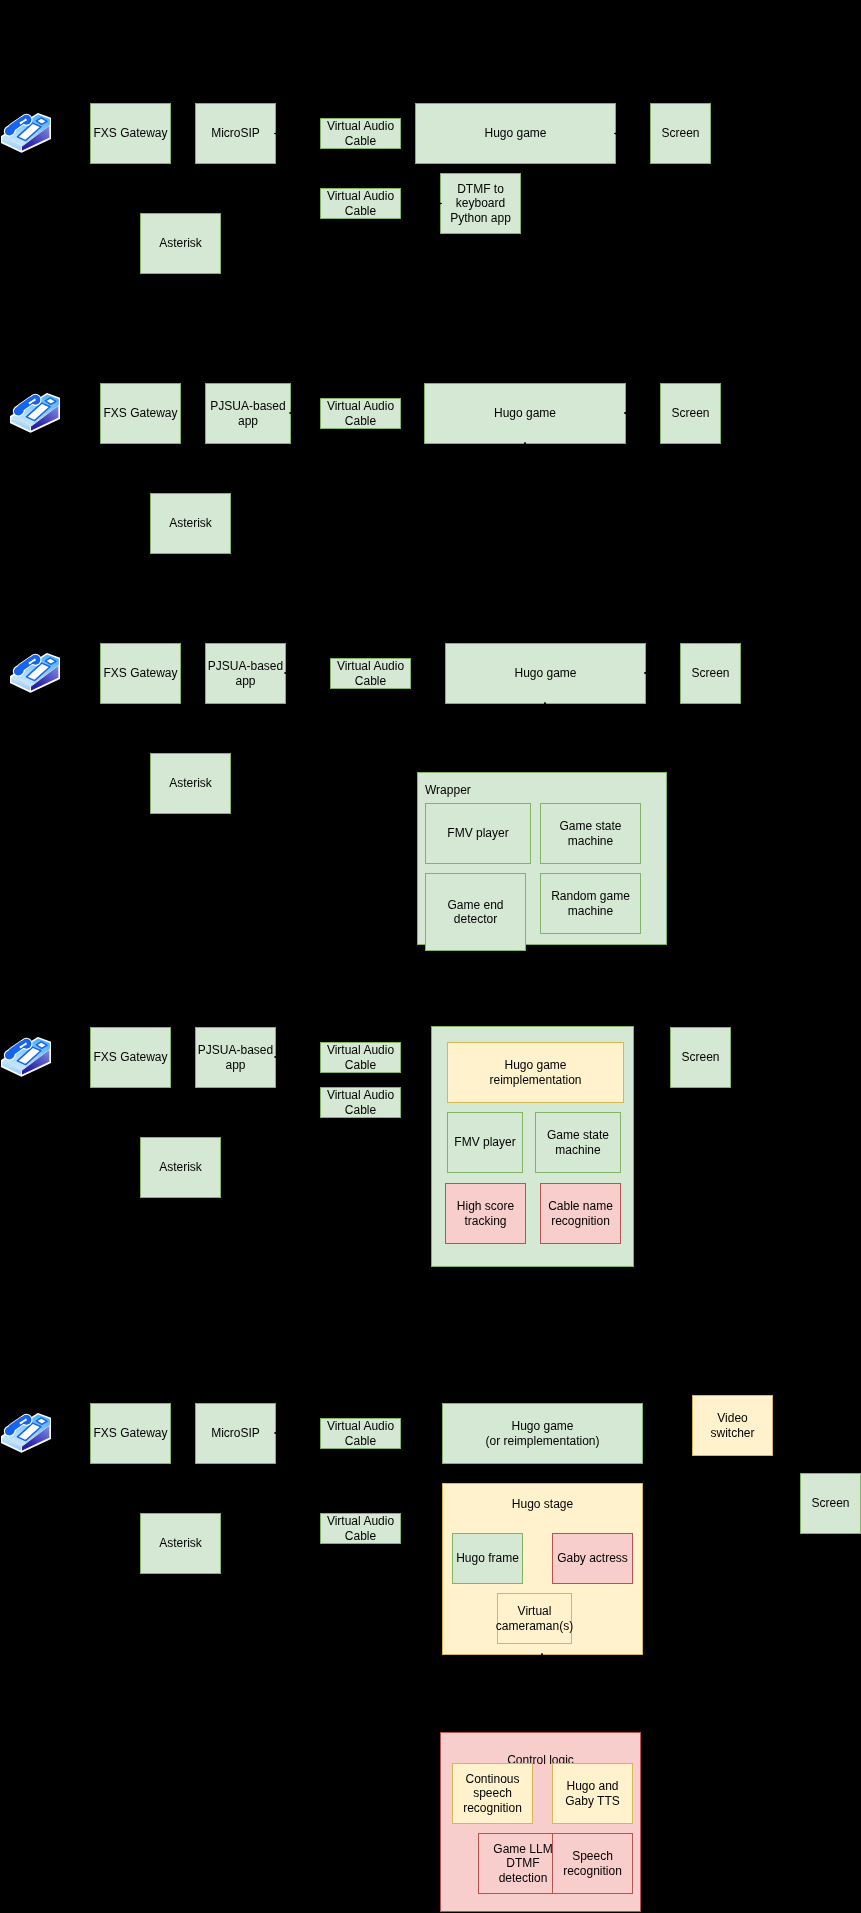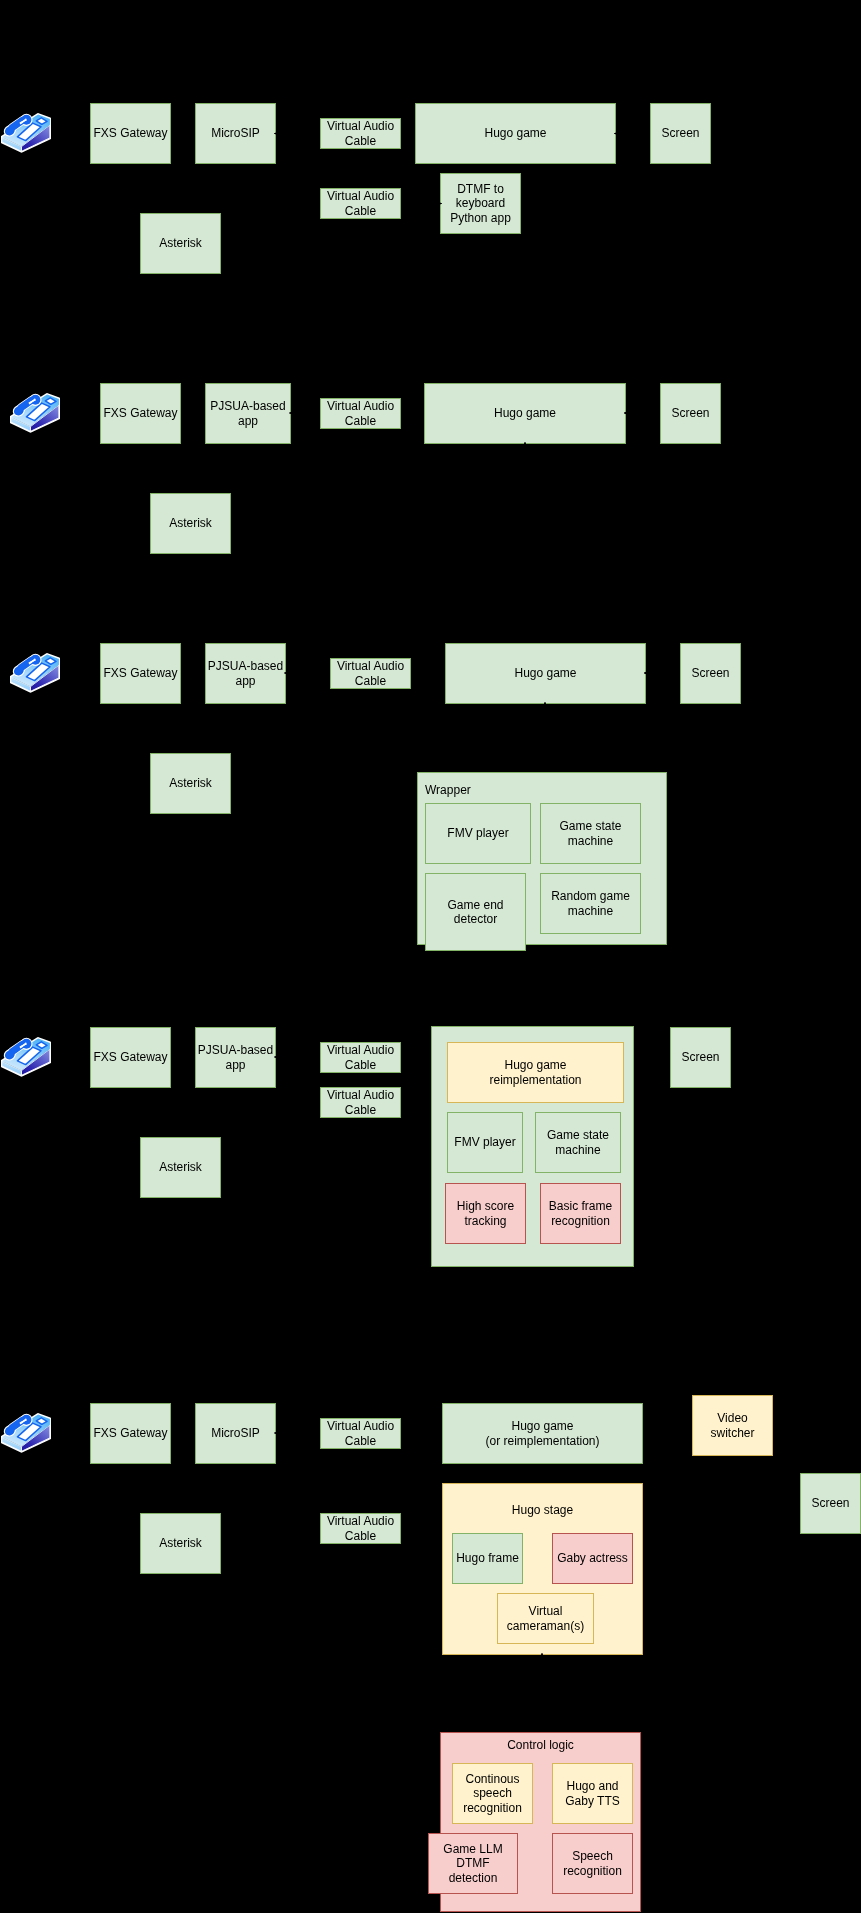--- a/index.html
+++ b/index.html
@@ -202,21 +202,21 @@
 </div>
 <div class="node green-light" style="left:535px;top:1112px;width:86px;height:61px">
 <span class="lbl" style="">Game state
 machine</span>
 </div>
 <div class="node red" style="left:445px;top:1183px;width:81px;height:61px">
 <span class="lbl" style="">High score
 tracking</span>
 </div>
 <div class="node red" style="left:540px;top:1183px;width:81px;height:61px">
-<span class="lbl" style="">Basic frame
+<span class="lbl" style="">Cable name
 recognition</span>
 </div>
 </div>
 <div>
 <svg class="icon" style="left:1px;top:1412px" width="50" height="41" viewBox="0 0 50 41">
         <use href="#telephone-icon-symbol"></use>
       </svg>
 <div class="node green" style="left:90px;top:1403px;width:81px;height:61px">
 <span class="lbl" style="">FXS Gateway</span>
 </div>
@@ -239,45 +239,45 @@
 Cable</span>
 </div>
 <div class="node yellow" style="left:692px;top:1395px;width:81px;height:61px">
 <span class="lbl" style="">Video
 switcher</span>
 </div>
 <div class="node green" style="left:800px;top:1473px;width:61px;height:61px">
 <span class="lbl" style="">Screen</span>
 </div>
 <div class="node yellow group" style="left:442px;top:1483px;width:201px;height:172px">
-<span class="lbl" style="padding-top:19px">Hugo stage</span>
+<span class="lbl" style="padding-top:13px">Hugo stage</span>
 </div>
 <div class="node green-light" style="left:452px;top:1533px;width:71px;height:51px">
 <span class="lbl" style="">Hugo frame</span>
 </div>
 <div class="node red" style="left:552px;top:1533px;width:81px;height:51px">
 <span class="lbl" style="">Gaby actress</span>
 </div>
-<div class="node yellow-light" style="left:497px;top:1593px;width:97px;height:51px">
+<div class="node yellow-light" style="left:497px;top:1593px;width:75px;height:51px">
 <span class="lbl" style="">Virtual
 cameraman(s)</span>
 </div>
 <div class="node red group" style="left:440px;top:1732px;width:201px;height:180px">
-<span class="lbl" style="padding-top:5px">Control logic</span>
+<span class="lbl" style="padding-top:20px">Control logic</span>
 </div>
 <div class="node yellow" style="left:452px;top:1763px;width:81px;height:61px">
 <span class="lbl" style="">Continous
 speech
 recognition</span>
 </div>
 <div class="node yellow" style="left:552px;top:1763px;width:81px;height:61px">
 <span class="lbl" style="">Hugo and
 Gaby TTS</span>
 </div>
-<div class="node red-light" style="left:428px;top:1833px;width:90px;height:61px">
+<div class="node red-light" style="left:478px;top:1833px;width:90px;height:61px">
 <span class="lbl" style="">Game LLM
 DTMF
 detection</span>
 </div>
 <div class="node red-light" style="left:552px;top:1833px;width:81px;height:61px">
 <span class="lbl" style="">Speech
 recognition</span>
 </div>
 </div>
 <svg id="edges" viewBox="0 0 861 1913">

